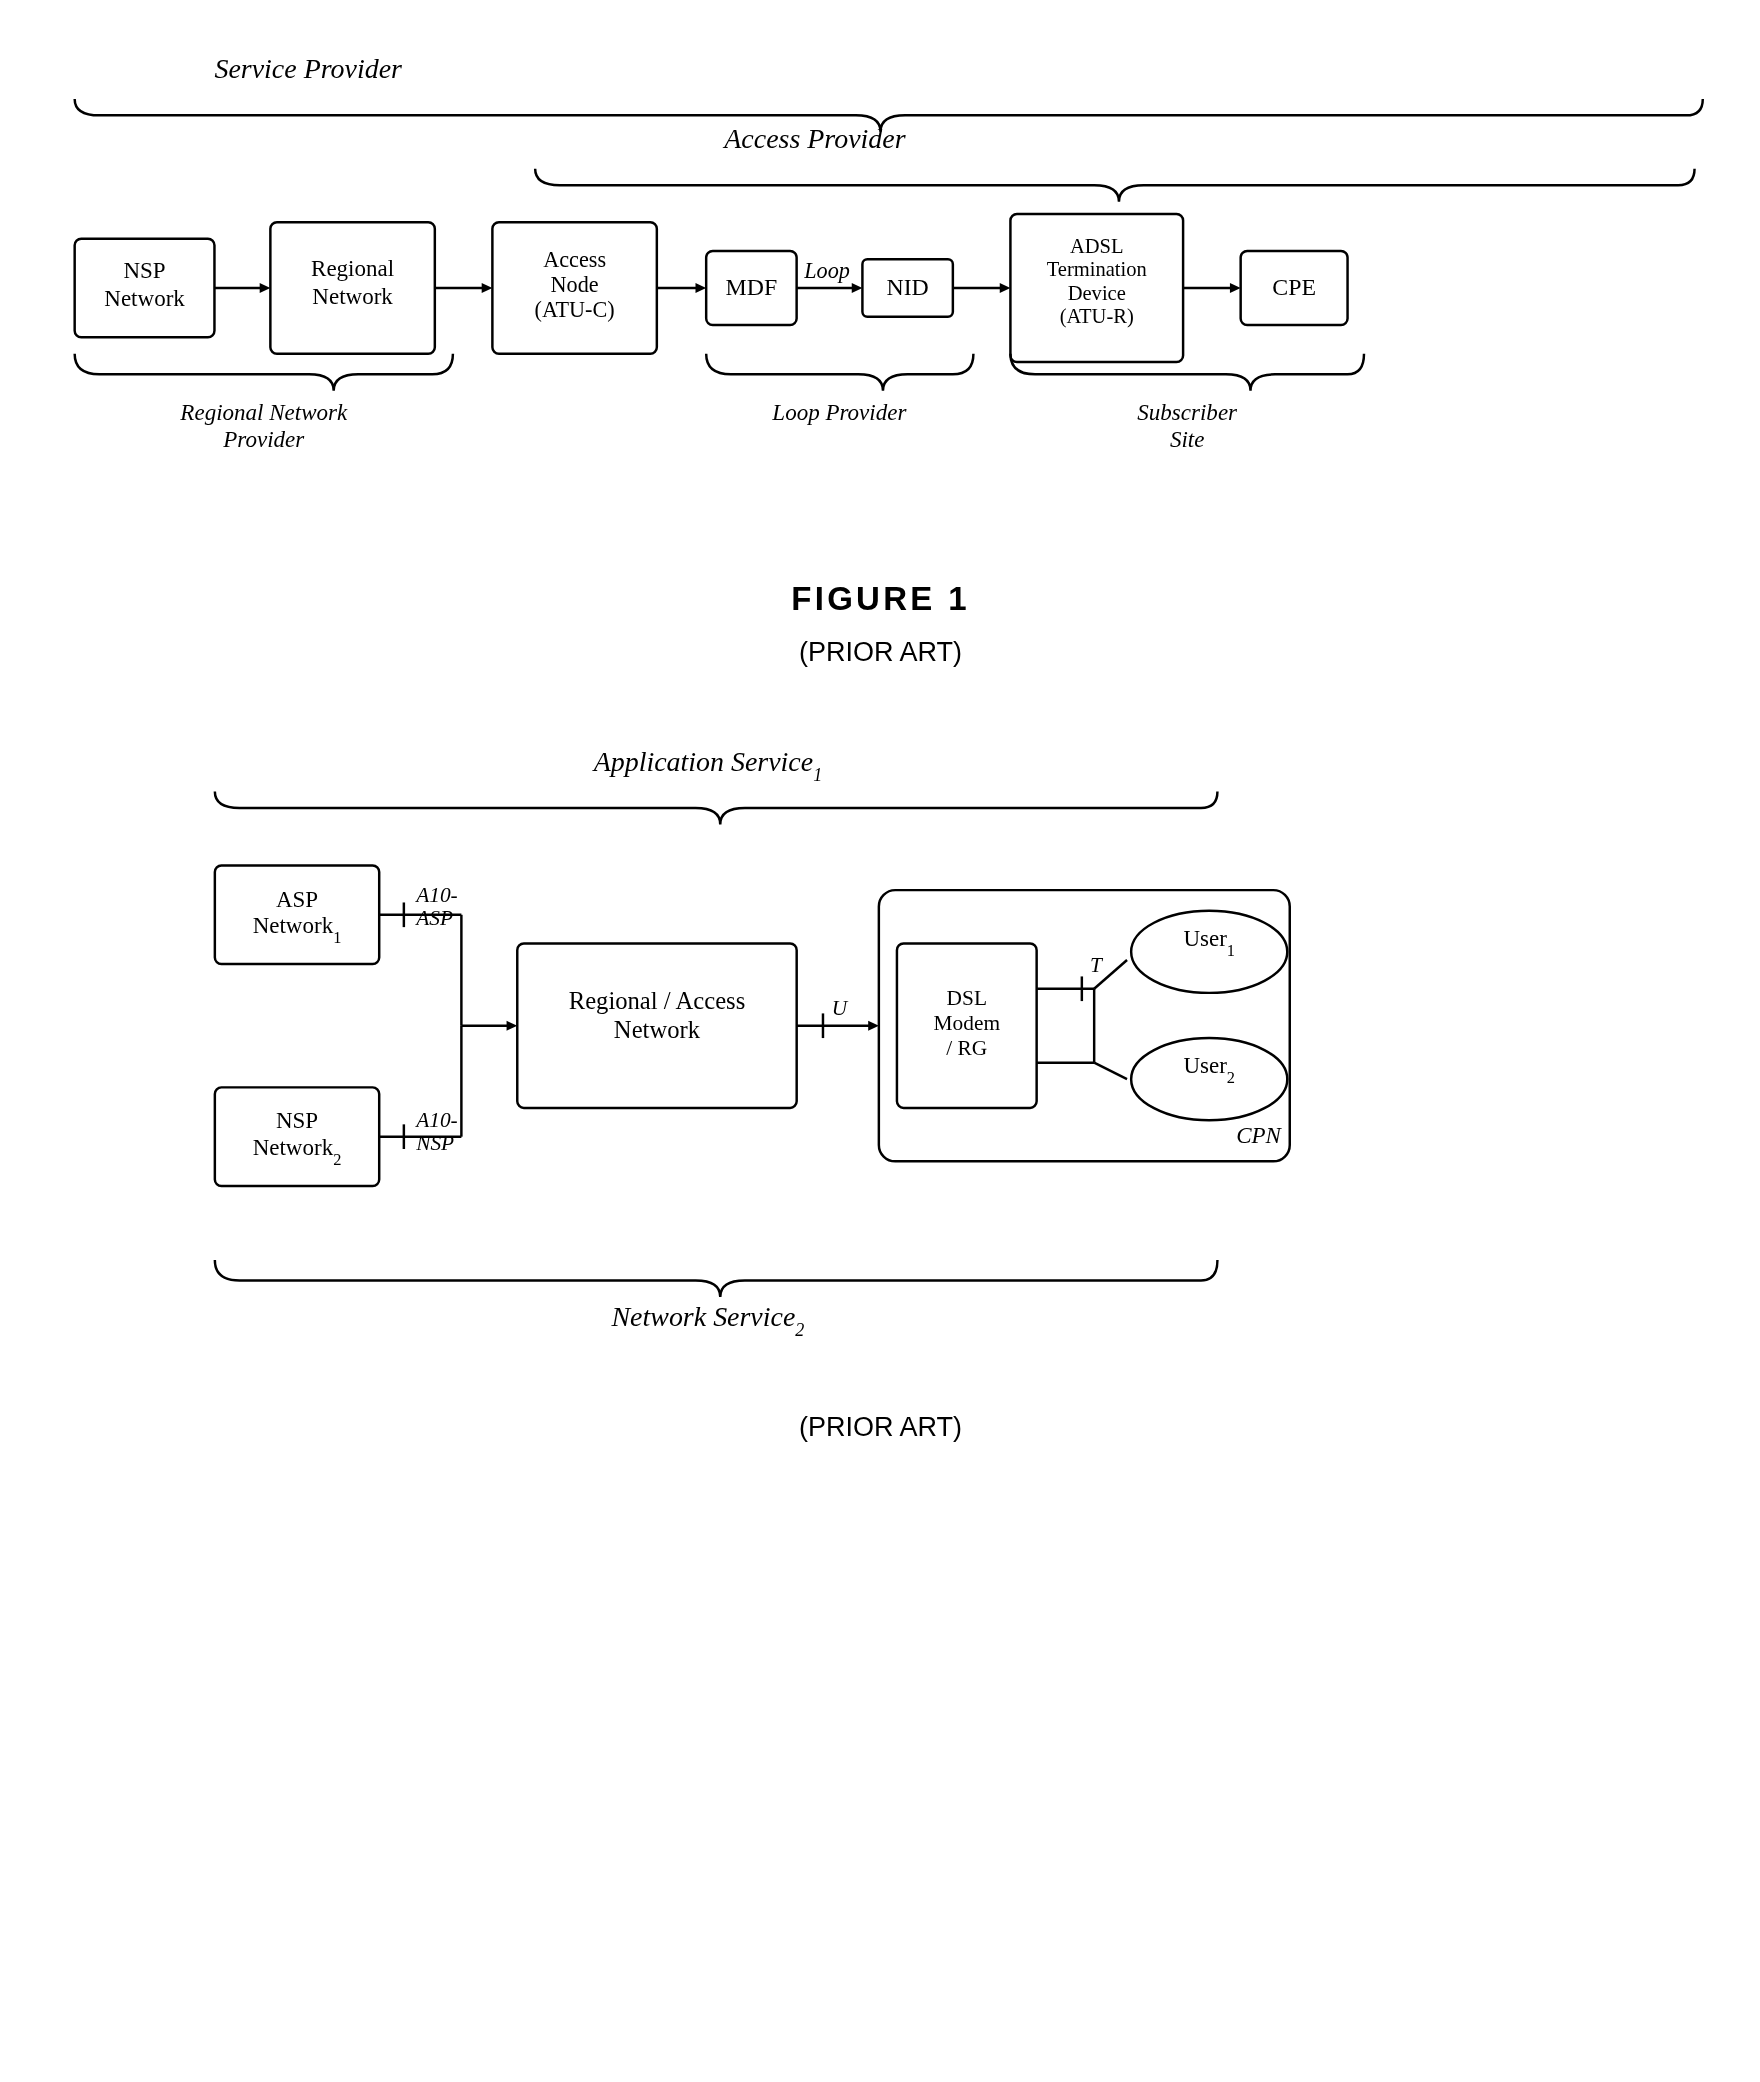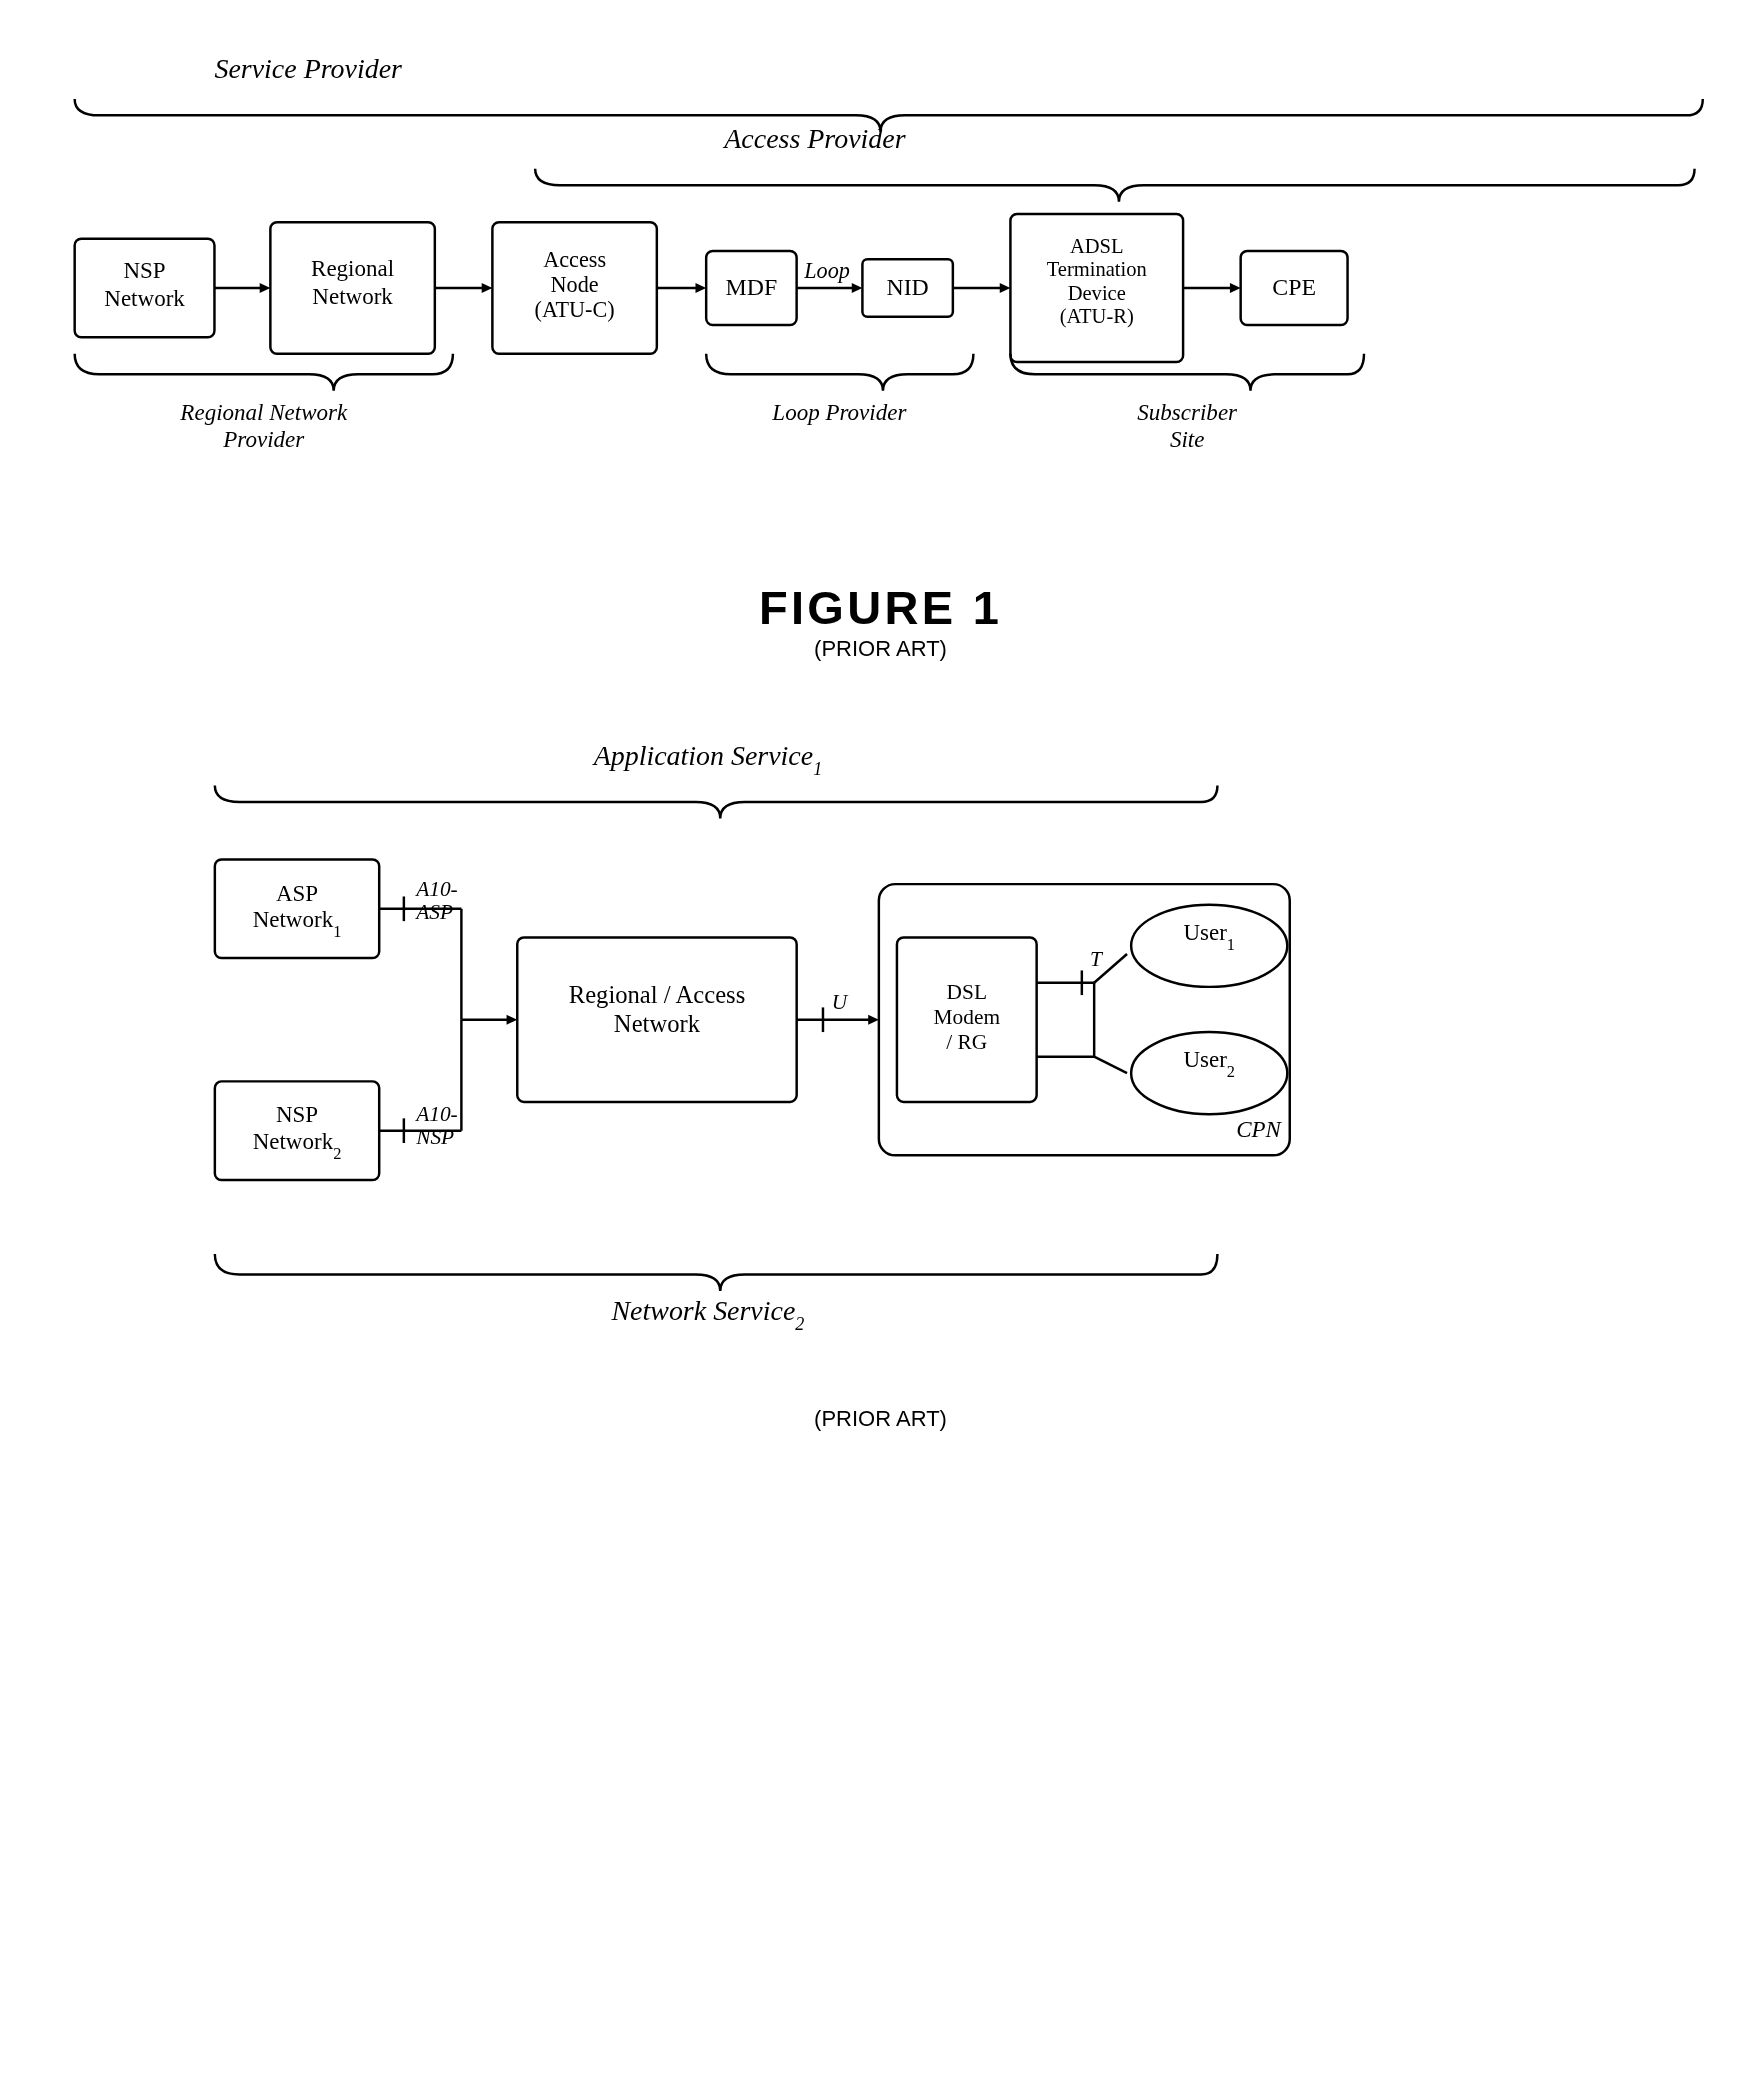--- a/index.html
+++ b/index.html
@@ -16,30 +16,30 @@
       margin-bottom: 66px;
     }
 
     
     .figure-title {
       text-align: center;
       margin-top: 33px;
     }
 
     .figure-title-main {
-      font-size: 47px;
+      font-size: 33px;
       font-weight: bold;
       letter-spacing: 3.3px;
       font-family: Arial, sans-serif;
     }
 
     .figure-title-sub {
-      font-size: 22px;
+      font-size: 27px;
       font-family: Arial, sans-serif;
-      margin-top: 1px;
+      margin-top: 19px;
     }
   </style>
 </head>
 <body>
 
 <div class="figure-container">
 
   <div style="position:relative; width:1661px; margin:0 auto;">
     <svg width="1661" height="510" viewBox="0 0 2020 620">
 

